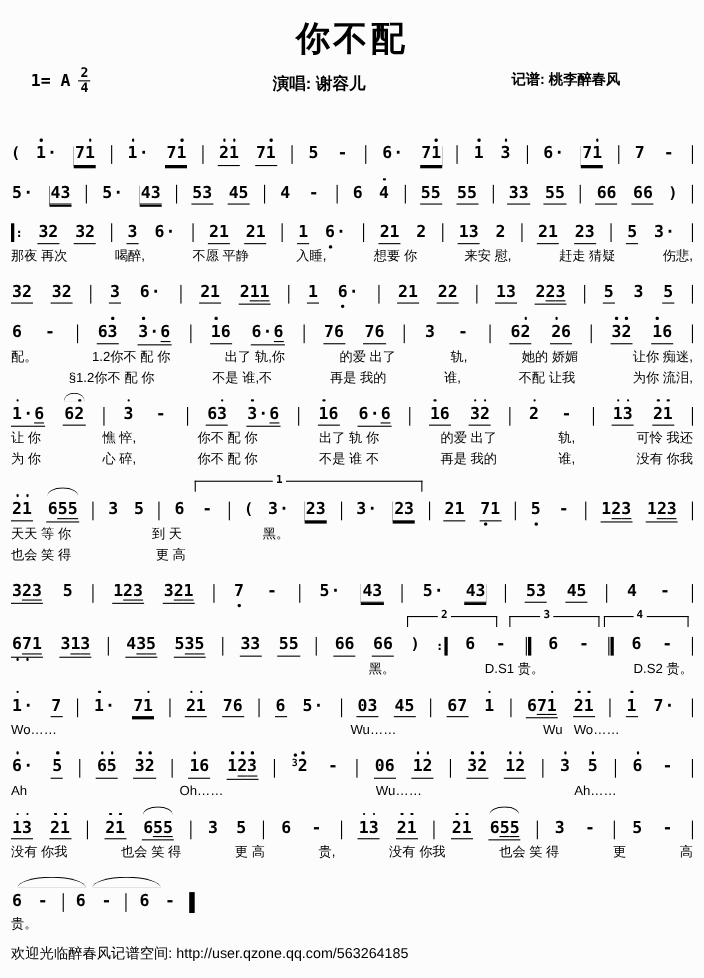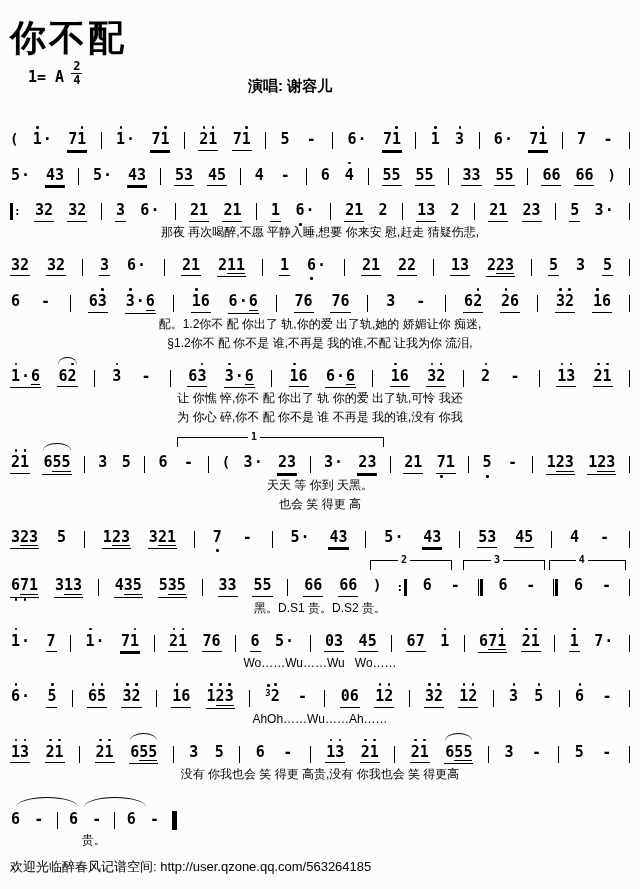--- a/index.html
+++ b/index.html
@@ -2,26 +2,26 @@
 <html><head>
 <meta charset="utf-8">
 <style>
   html,body{margin:0;padding:0;}
   body{width:640px;height:889px;background:#fcfcfc;color:#000;overflow:hidden;
        font-family:"Liberation Sans","DejaVu Sans",sans-serif;}
   .page{padding:4px 10px 0 10px;}
 
   
   .hdr{position:relative;height:120px;}
-  .title{font-size:36px;font-weight:700;letter-spacing:3px;padding-top:10px;}
+  .title{text-align:center;font-size:31px;font-weight:700;letter-spacing:3px;padding-top:10px;}
   .keysig{position:absolute;left:18px;top:56px;font-size:15px;font-weight:700;
-          font-family:"DejaVu Sans Mono",monospace;display:flex;align-items:flex-end;gap:7px;}
+          font-family:"DejaVu Sans Mono",monospace;display:flex;align-items:center;gap:7px;}
   .frac{display:inline-flex;flex-direction:column;align-items:center;font-size:12px;line-height:1.05;}
   .frac .fl{border-bottom:1px solid #000;padding:0 2px;}
-  .performer{position:absolute;left:238px;top:73px;font-size:15px;font-weight:700;}
+  .performer{position:absolute;left:238px;top:63px;font-size:15px;font-weight:700;}
   .credits{position:absolute;left:455px;top:56px;font-size:13px;font-weight:700;line-height:1.9;white-space:nowrap;}
 
   
   #score{}
   .system{position:relative;margin-bottom:9px;}
   .system.pad{padding-top:12px;}
   .mline{display:flex;justify-content:space-between;align-items:baseline;
          font-family:"DejaVu Sans Mono",monospace;font-weight:700;font-size:15px;padding-top:7px;}
   .tok{position:relative;display:inline-block;line-height:1.1;padding:0 1px;}
   .u1,.u2{border-bottom:1px solid #000;padding-bottom:2px;}
@@ -42,40 +42,41 @@
   .bl.F{width:5px;height:19px;}
   .rdots{font-size:11px;font-weight:700;line-height:1;}
   .arc::after{content:"";position:absolute;left:1px;right:1px;top:-11px;height:7px;
               border-top:1.5px solid #000;border-radius:50% 50% 0 0/100% 100% 0 0;}
   .volta{position:absolute;top:2px;height:9px;border-top:1px solid #000;
          border-left:1px solid #000;border-right:1px solid #000;}
   .volta span{position:absolute;top:-6px;left:34%;background:#fcfcfc;padding:0 3px;
               font-size:10px;font-weight:700;line-height:1;font-family:"DejaVu Sans Mono",monospace;}
   .ovlarc{position:absolute;top:5px;height:9px;border-top:1.5px solid #000;
           border-radius:50% 50% 0 0/100% 100% 0 0;}
-  .lyr{display:flex;justify-content:center;font-size:12px;line-height:1.5;margin-top:1px;}
+  .lyr{display:flex;justify-content:space-between;font-size:12px;line-height:1.5;margin-top:1px;}
   .seg{white-space:pre;}
 
   .footer{font-size:13px;margin-top:6px;}
 </style>
 </head>
 <body>
 
 <div class="page">
   <div class="hdr">
     <div class="title">你不配</div>
     <div class="keysig">
       <span>1= A</span>
       <span class="frac">
         <span class="fl">2</span>
         <span>4</span>
       </span>
     </div>
     <div class="performer">演唱: 谢容儿</div>
     <div class="credits">
+      <div>记谱: 桃李醉春风</div>
     </div>
   </div>
 
   <div id="score">
       <div class="system">
         <div class="mline">
           <span class="paren">(</span>
           <span class="tok"><span class="n da">1</span><span class="ad">·</span></span>
           <span class="tok u2"><span class="n">7</span><span class="n da">1</span></span>
           <span class="barwrap">

